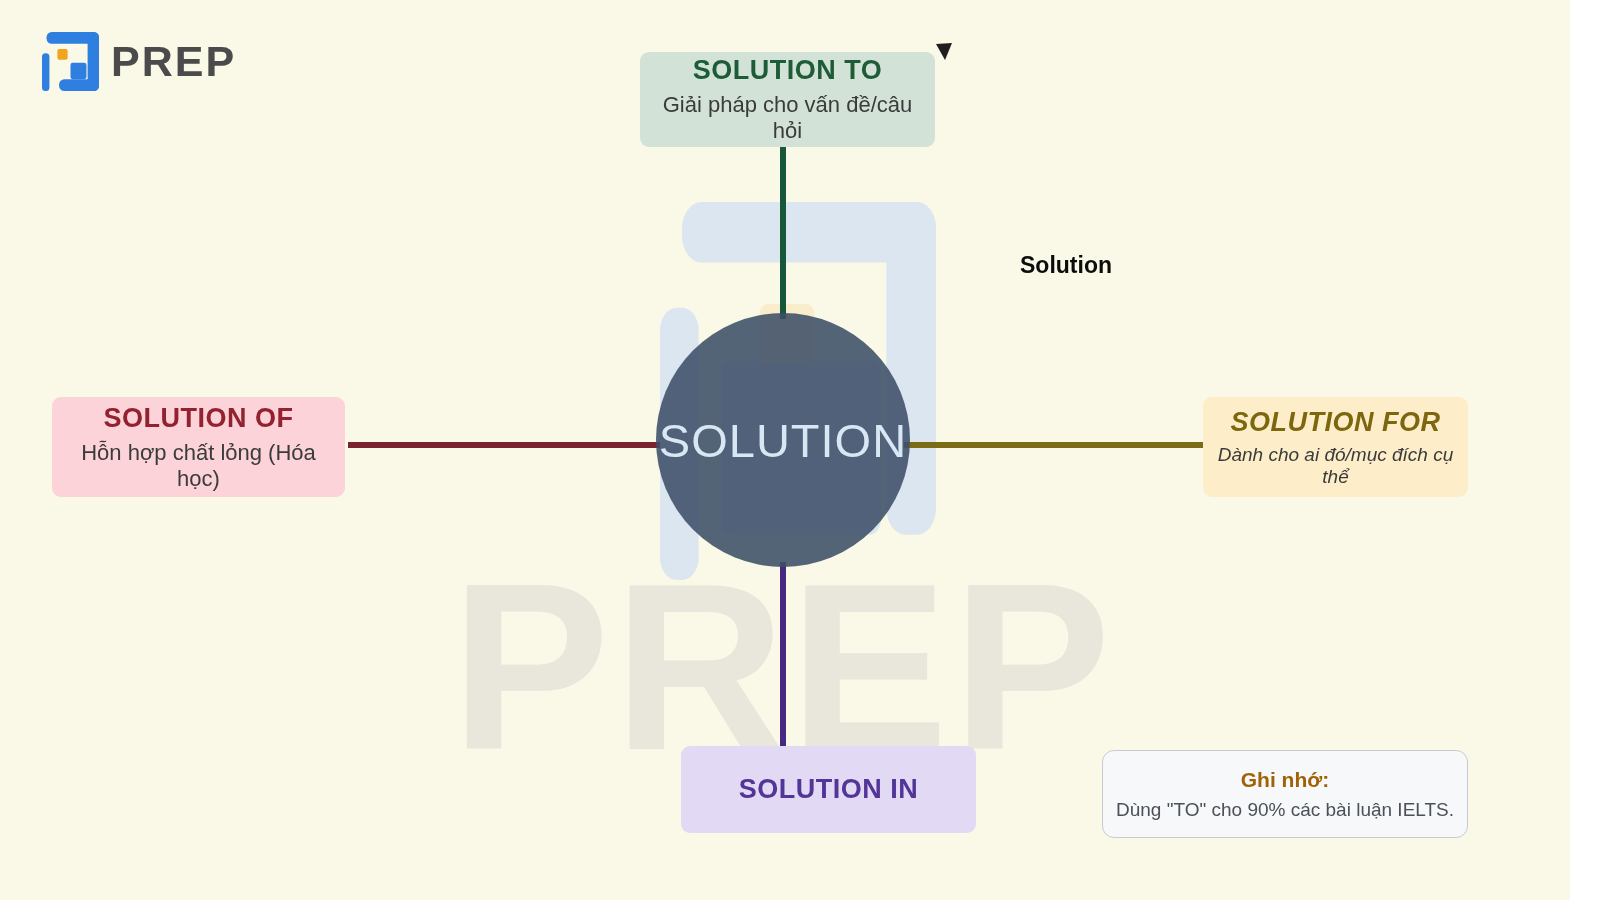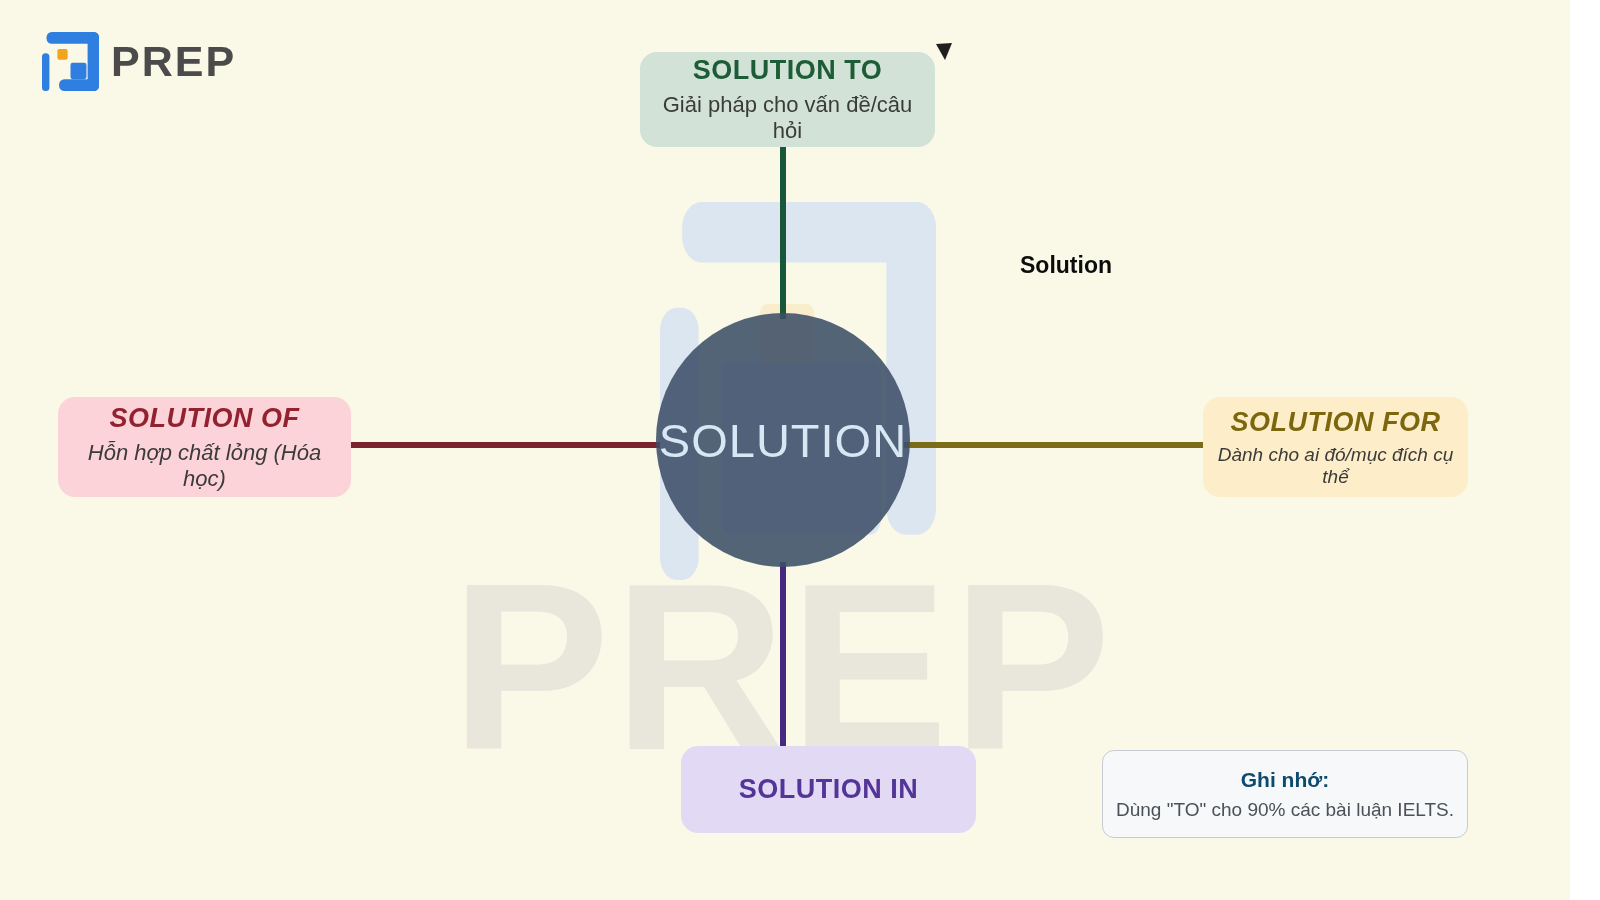--- a/index.html
+++ b/index.html
@@ -23,35 +23,35 @@
   .line-bottom { left:780px; top:562px;  width:6px;  height:188px; }
   .line-left   { left:348px; top:442px;  width:312px; height:6px; }
   .line-right  { left:904px; top:442px;  width:300px; height:6px; }
 
   
   .center-circle { position:absolute; left:656px; top:313px; width:254px; height:254px;
                    border-radius:50%; display:flex; align-items:center; justify-content:center; }
   .center-label { font-size:47px; letter-spacing:1px; }
 
   
-  .node { position:absolute; border-radius:17px; text-align:center;
+  .node { position:absolute; border-radius:9px; text-align:center;
           display:flex; flex-direction:column; justify-content:center; gap:6px; padding:10px 8px; }
   .node-title { font-size:27px; font-weight:bold; letter-spacing:0.5px; }
   .node-sub { font-size:22px; color:#3b3b3b; }
   .node-top    { left:640px;  top:52px;  width:295px; height:95px; }
-  .node-left   { left:58px;   top:397px; width:293px; height:100px;font-style:italic; }
+  .node-left   { left:52px;   top:397px; width:293px; height:100px; }
   .node-right  { left:1203px; top:397px; width:265px; height:100px; }
   .node-right .node-sub { font-size:19px; }
   .node-bottom { left:640px;  top:746px; width:295px; height:87px;margin-left:41px; }
 
   
   .note { position:absolute; left:1102px; top:750px; width:366px; height:88px;
           border-radius:12px; border:1.5px solid #c6cbd3; text-align:center;
           display:flex; flex-direction:column; justify-content:center; gap:7px; }
-  .note-title { font-size:21px; font-weight:bold; color:#0c4a6e; }
+  .note-title { font-size:21px; font-weight:bold; color:#a16207; }
   .note-body { font-size:19px; color:#4b5158; }
 
   
   .floating-label { position:absolute; left:1020px; top:252px; font-size:23px; font-weight:bold; color:#0c0c0c; }
 
   
   .cursor { position:absolute; left:936px; top:43px; width:19px; height:19px; }
 </style>
 </head>
 <body>

